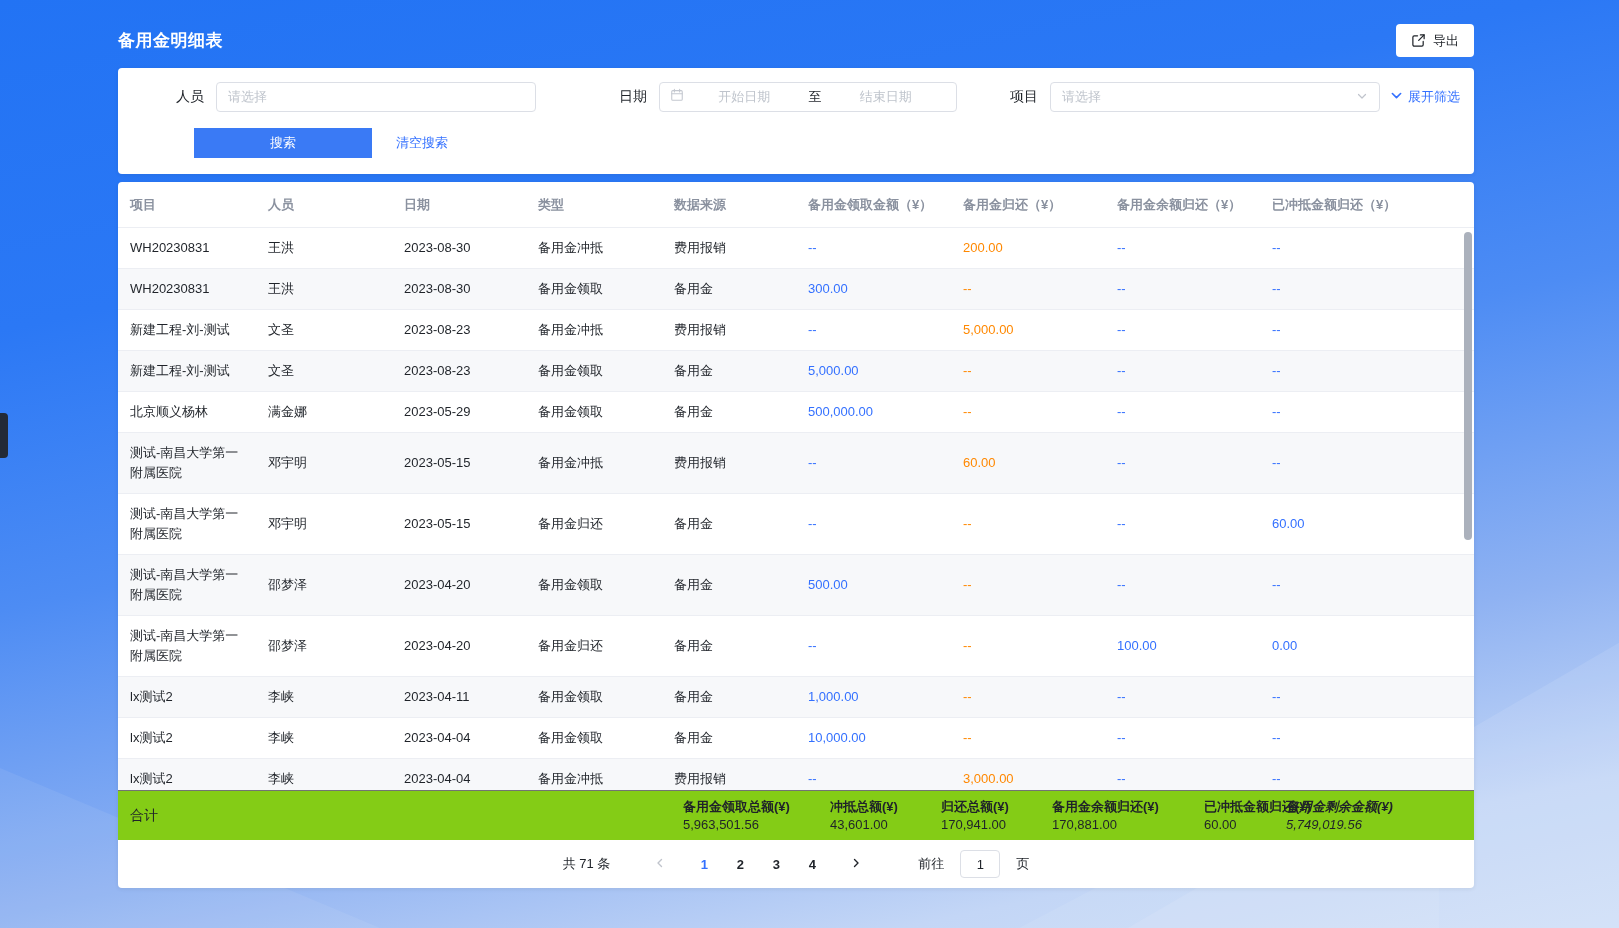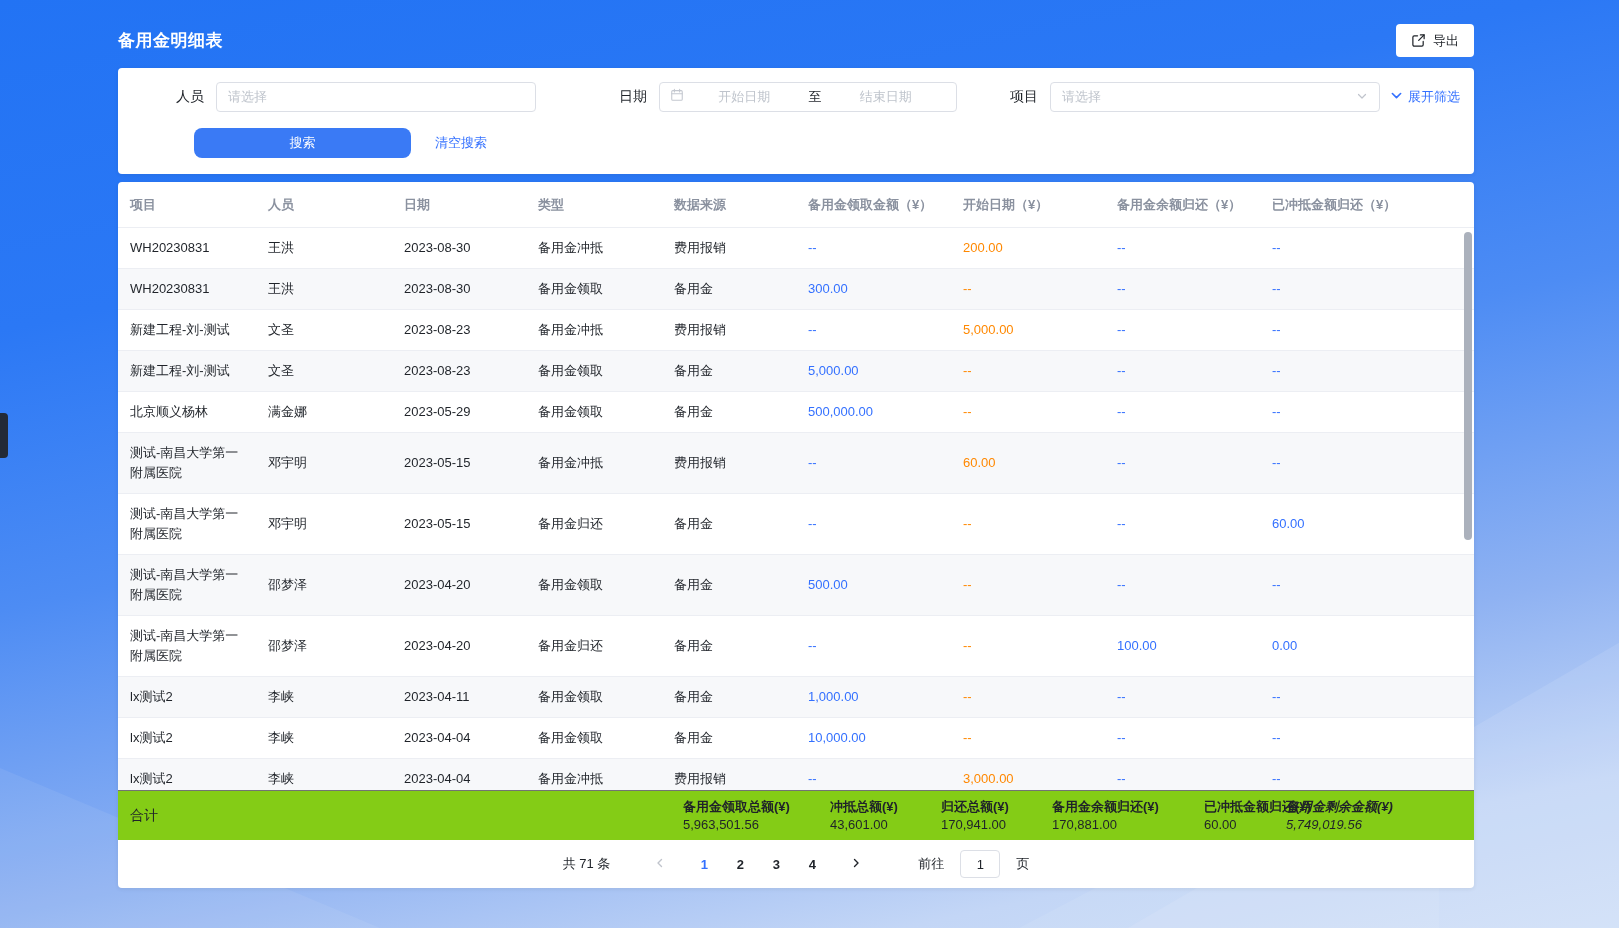--- a/index.html
+++ b/index.html
@@ -43,22 +43,22 @@
     padding:0 11px;font-size:13px;background:#fff;cursor:pointer;}
   .placeholder{color:#bfc4cc;}
   .person-input{width:320px;}
   .date-range{width:298px;height:30px;border:1px solid #dcdfe6;border-radius:4px;display:flex;
     align-items:center;padding:8px 10px;background:#fff;cursor:pointer;}
   .date-field{flex:1;text-align:center;font-size:13px;color:#bfc4cc;}
   .date-sep{font-size:13px;color:#1f2329;padding:0 4px;}
   .project-select{width:330px;justify-content:space-between;}
   .expand-link{display:flex;align-items:center;gap:5px;margin-left:10px;color:#3370ff;
     font-size:13px;text-decoration:none;cursor:pointer;white-space:nowrap;}
-  .search-btn{margin-left:18px;width:217px;height:30px;background:#3a7af5;color:#fff;border:none;
-    border-radius:8px;font-size:13px;cursor:pointer;font-family:inherit;}
+  .search-btn{margin-left:18px;width:178px;height:30px;background:#3a7af5;color:#fff;border:none;
+    border-radius:0;font-size:13px;cursor:pointer;font-family:inherit;}
   .clear-link{margin-left:24px;color:#3370ff;font-size:13px;text-decoration:none;cursor:pointer;}
 
   
   .table-card{margin-top:8px;overflow:hidden;}
   .thead,.trow{display:grid;grid-template-columns:138px 136px 134px 136px 134px 155px 154px 155px 1fr;}
   .thead{height:46px;align-items:center;border-bottom:1px solid #eceef3;}
   .hcell{padding:0 12px;font-size:13px;font-weight:700;color:#8a919f;white-space:nowrap;overflow:hidden;}
   .tbody{position:relative;height:562px;overflow:hidden;}
   .trow{border-bottom:1px solid #eceef3;align-items:center;background:#fff;cursor:default;}
   .trow.stripe{background:#f7f8fa;}
@@ -159,21 +159,21 @@
   </div>
 
   <div class="card table-card">
     <div class="thead" id="thead">
         <div class="hcell">项目</div>
         <div class="hcell">人员</div>
         <div class="hcell">日期</div>
         <div class="hcell">类型</div>
         <div class="hcell">数据来源</div>
         <div class="hcell">备用金领取金额（¥）</div>
-        <div class="hcell">开始日期（¥）</div>
+        <div class="hcell">备用金归还（¥）</div>
         <div class="hcell">备用金余额归还（¥）</div>
         <div class="hcell">已冲抵金额归还（¥）</div>
       </div>
     <div class="tbody" id="tbody">
 
     <div class="trow">
           <div class="cell">WH20230831</div>
           <div class="cell">王洪</div>
           <div class="cell">2023-08-30</div>
           <div class="cell">备用金冲抵</div>

